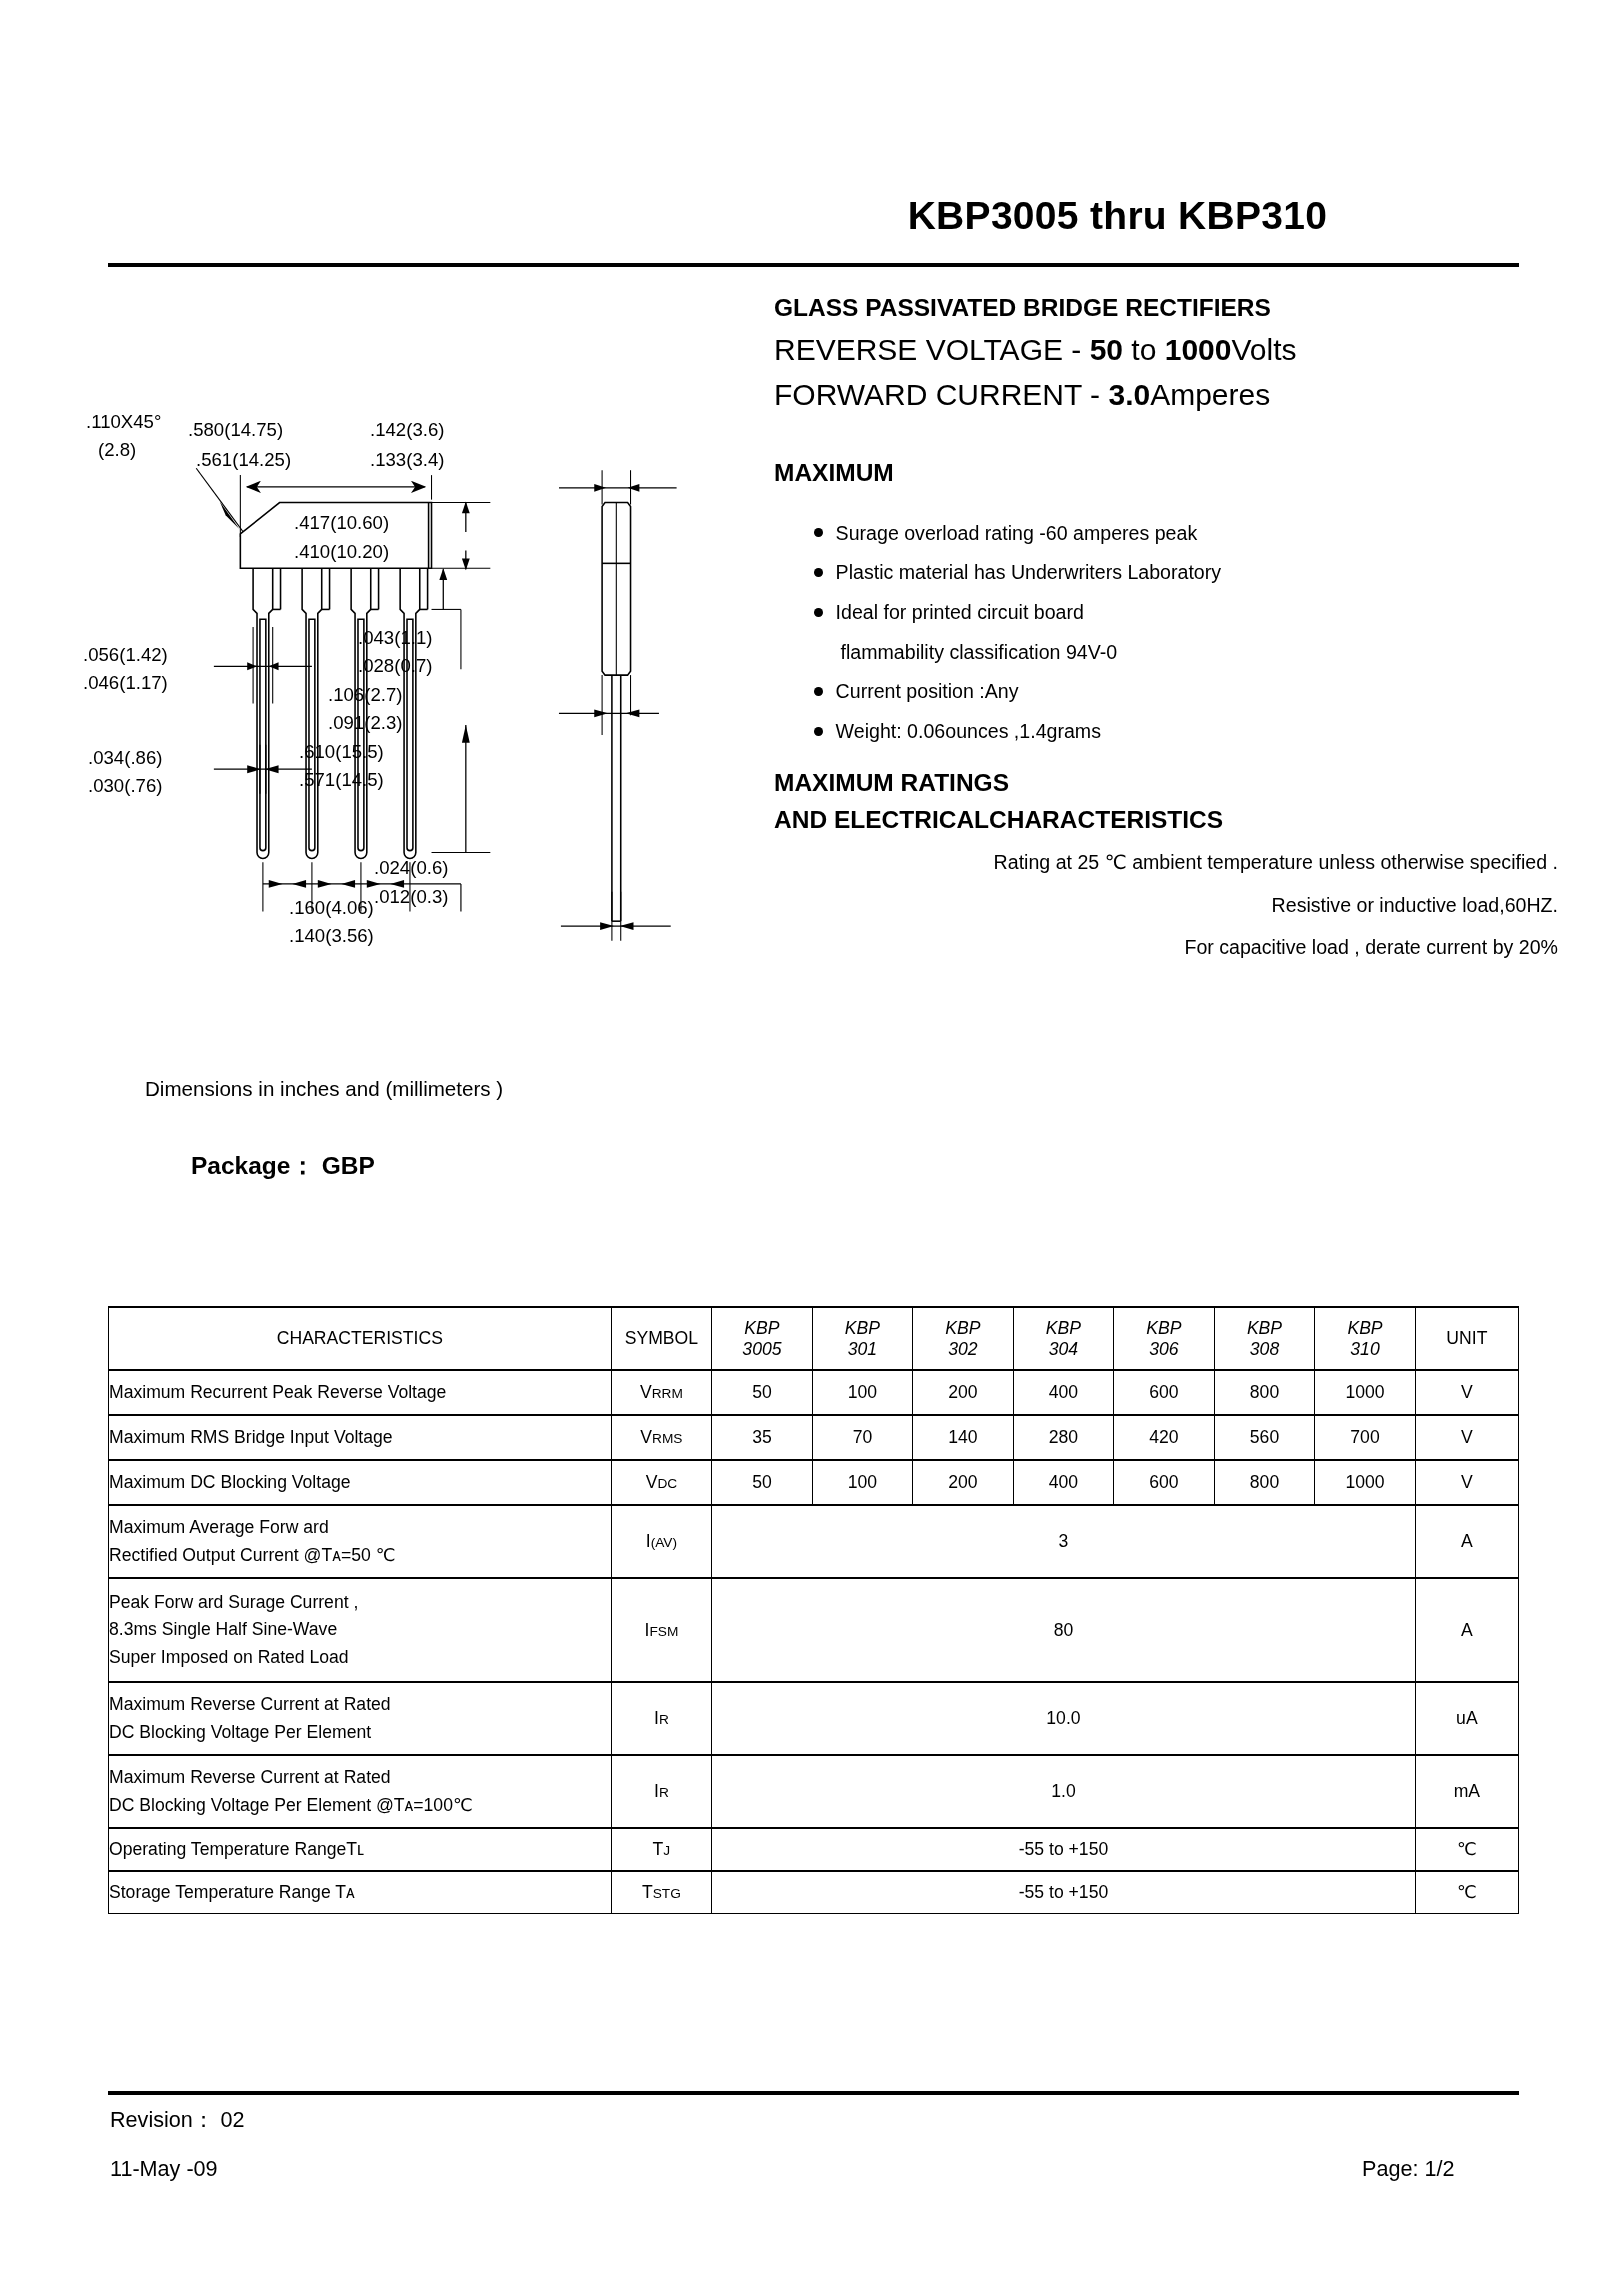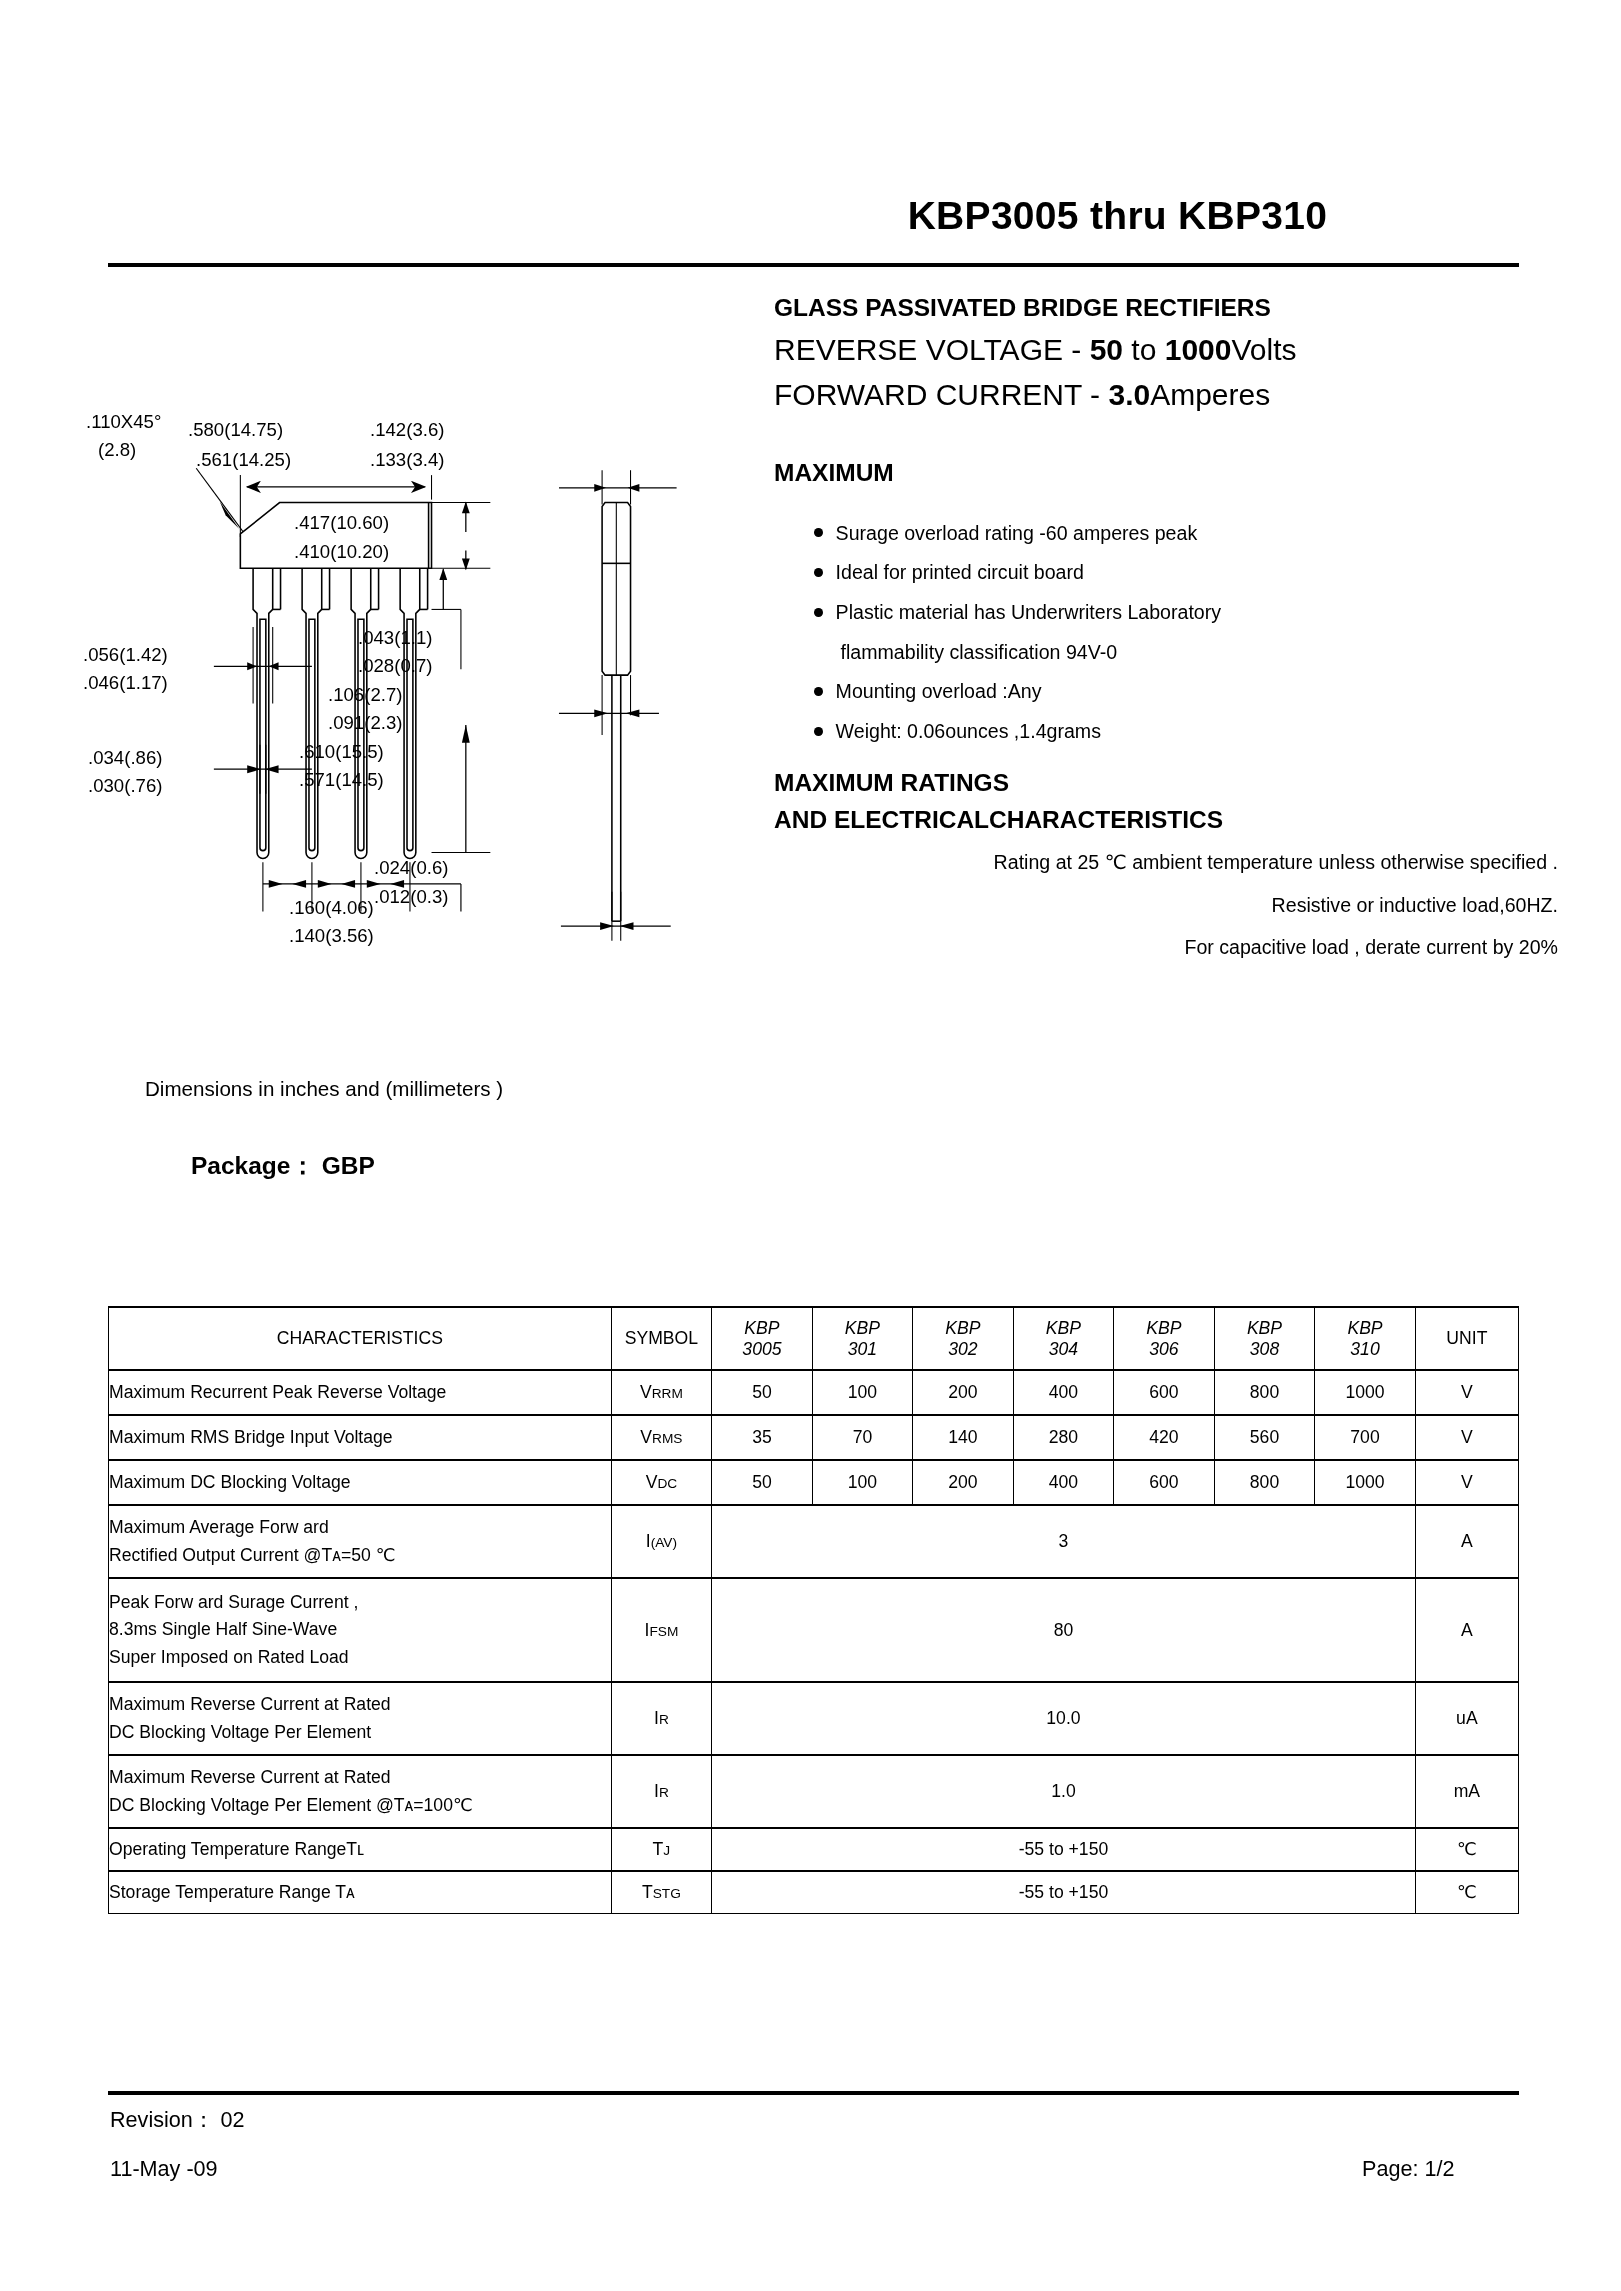--- a/index.html
+++ b/index.html
@@ -74,24 +74,24 @@
 
   <div class="hdr-lines">
     <div class="hdr-l1">GLASS PASSIVATED    BRIDGE  RECTIFIERS</div>
     <div class="hdr-l2"><span>REVERSE VOLTAGE  - </span><b>50</b><span> to </span><b>1000</b><span>Volts</span></div>
     <div class="hdr-l2"><span>FORWARD CURRENT - </span><b>3.0</b><span>Amperes</span></div>
   </div>
 
   <div class="sec-title" id="features-title">MAXIMUM</div>
   <ul class="feat">
     <li><span class="dot"></span><span>Surage overload rating -60 amperes peak</span></li>
+    <li><span class="dot"></span><span>Plastic material has Underwriters Laboratory</span></li>
     <li><span class="dot"></span><span>Ideal for printed circuit board</span></li>
-    <li><span class="dot"></span><span>Plastic material has Underwriters Laboratory</span></li>
     <li class="nodot"><span>flammability  classification 94V-0</span></li>
-    <li><span class="dot"></span><span>Mounting overload :Any</span></li>
+    <li><span class="dot"></span><span>Current position :Any</span></li>
     <li><span class="dot"></span><span>Weight:  0.06ounces ,1.4grams</span></li>
   </ul>
 
   <div class="sec-title" id="ratings-title">MAXIMUM RATINGS</div>
   <div class="sec-title" id="ratings-title2">AND ELECTRICALCHARACTERISTICS</div>
   <div class="ratings-body">
     <div>Rating at 25 ℃ ambient temperature unless otherwise specified .</div>
     <div>Resistive or inductive load,60HZ.</div>
     <div>For capacitive load , derate current by 20%</div>
   </div>

